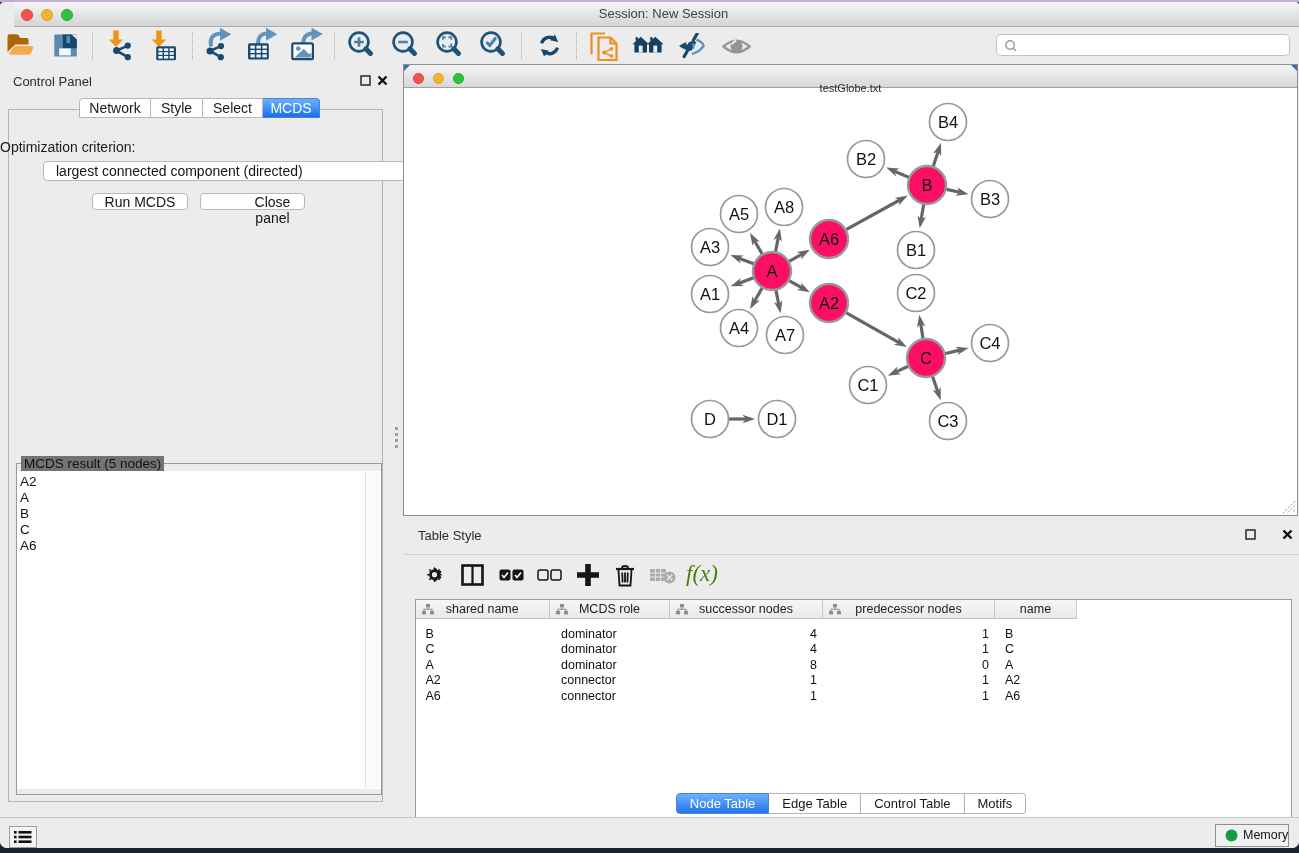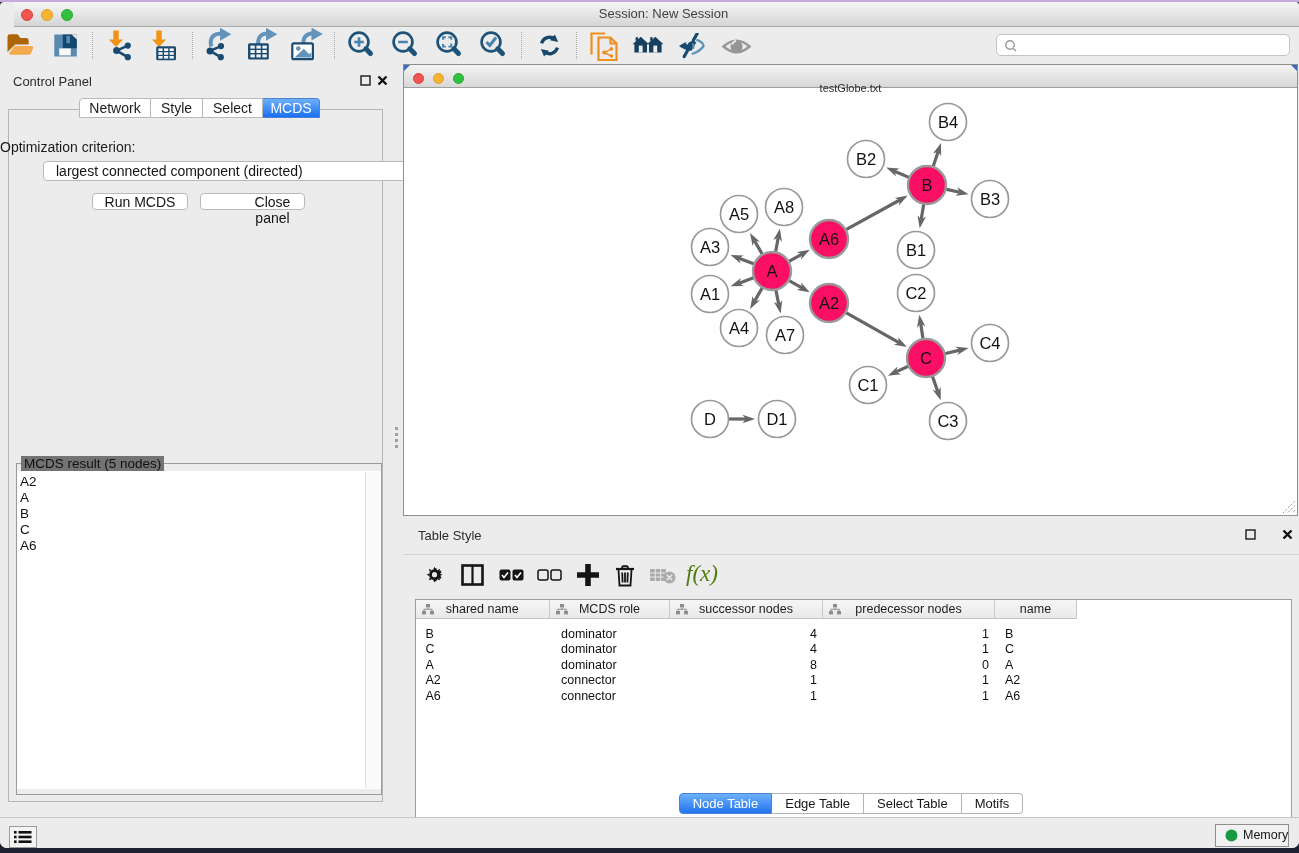--- a/index.html
+++ b/index.html
@@ -517,21 +517,21 @@
 <div class="trow" style="left:472.5px;top:72px;width:101px;text-align:right;">1</div>
 <div class="trow" style="left:589.5px;top:72px;width:60px;">A2</div>
 <div class="trow" style="left:10px;top:87.5px;width:120px;">A6</div>
 <div class="trow" style="left:145.5px;top:87.5px;width:100px;">connector</div>
 <div class="trow" style="left:302.5px;top:87.5px;width:99px;text-align:right;">1</div>
 <div class="trow" style="left:472.5px;top:87.5px;width:101px;text-align:right;">1</div>
 <div class="trow" style="left:589.5px;top:87.5px;width:60px;">A6</div>
 
     </div>
     <div class="btabs">
-      <div class="btab first sel">Node Table</div><div class="btab">Edge Table</div><div class="btab">Select Table</div><div class="btab last">Motifs</div>
+      <div class="btab first sel">Node Table</div><div class="btab">Edge Table</div><div class="btab">Control Table</div><div class="btab last">Motifs</div>
     </div>
   </div>
 
   <div class="statusbar">
     <div class="listbtn">
       <svg width="18" height="14" style="position:absolute;left:4px;top:3px" viewBox="0 0 18 14">
         <g fill="#111">
             <rect x="0" y="1" width="2.6" height="2.6"></rect>
             <rect x="0" y="5.7" width="2.6" height="2.6"></rect>
             <rect x="0" y="10.4" width="2.6" height="2.6"></rect>

